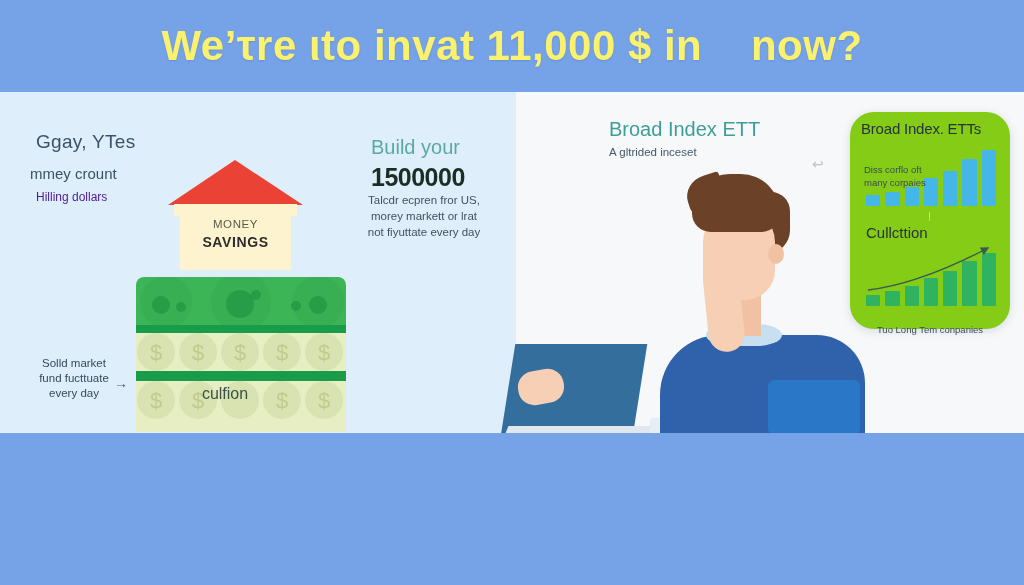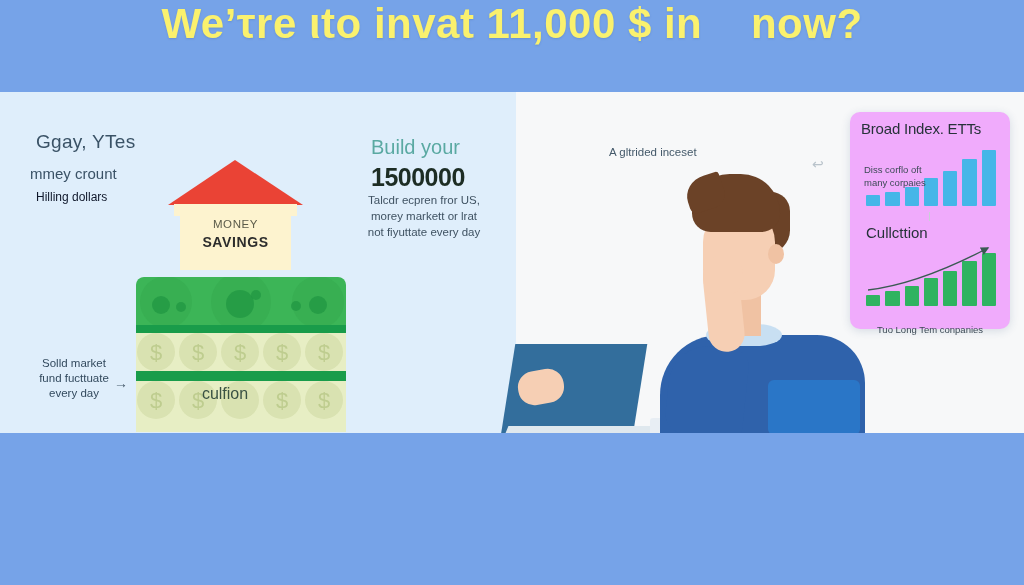--- a/index.html
+++ b/index.html
@@ -19,20 +19,21 @@
   }
 
   
   .title-band {
     position: absolute;
     left: 0; top: 0;
     width: 1024px;
     height: 92px;
     background: #76a3e8;
     display: flex;
+    align-items: center;
     justify-content: center;
   }
   .title-text {
     color: #faf16e;
     font-size: 42px;
     font-weight: bold;
     letter-spacing: 0.5px;
     white-space: pre;
     text-shadow: 0 1px 2px rgba(60,90,150,0.25);
   }
@@ -77,21 +78,21 @@
   }
   .left-sub1 {
     position: absolute;
     left: 30px; top: 165px;
     color: #3a5266;
     font-size: 15px;
   }
   .left-sub2 {
     position: absolute;
     left: 36px; top: 190px;
-    color: #0f172a;
+    color: #4c1d95;
     font-size: 12px;
   }
 
   
   .house {
     position: absolute;
     left: 168px; top: 160px;
     width: 135px;
     height: 110px;
   }
@@ -390,22 +391,22 @@
     background: #e8eef4;
     border-radius: 3px;
   }
 
   
   .chart-card {
     position: absolute;
     left: 850px; top: 112px;
     width: 160px;
     height: 217px;
-    background: #f0abfc;
-    border-radius: 10px;
+    background: #84cc16;
+    border-radius: 24px;
     box-shadow: 0 2px 10px rgba(40,70,110,0.16);
   }
   .card-title {
     position: absolute;
     left: 11px; top: 8px;
     color: #27323a;
     font-size: 15px;
     letter-spacing: -0.2px;
   }
   .card-note {
@@ -553,20 +554,21 @@
   <div class="mid-body">
     <div>Talcdr ecpren fror US,</div>
     <div>morey markett or lrat</div>
     <div>not fiyuttate every day</div>
   </div>
 
   <div class="panel-right">
     <div class="panel-right-inner"></div>
   </div>
 
+  <div class="right-head">Broad Index ETT</div>
   <div class="right-body">
     <div>A gltrided inceset</div>
   </div>
   <div class="right-arrow">↩</div>
 
   <div class="person">
     <div class="p-laptop-screen"></div>
     <div class="p-laptop-base"></div>
     <div class="p-papers"></div>
     <div class="p-body"></div>

